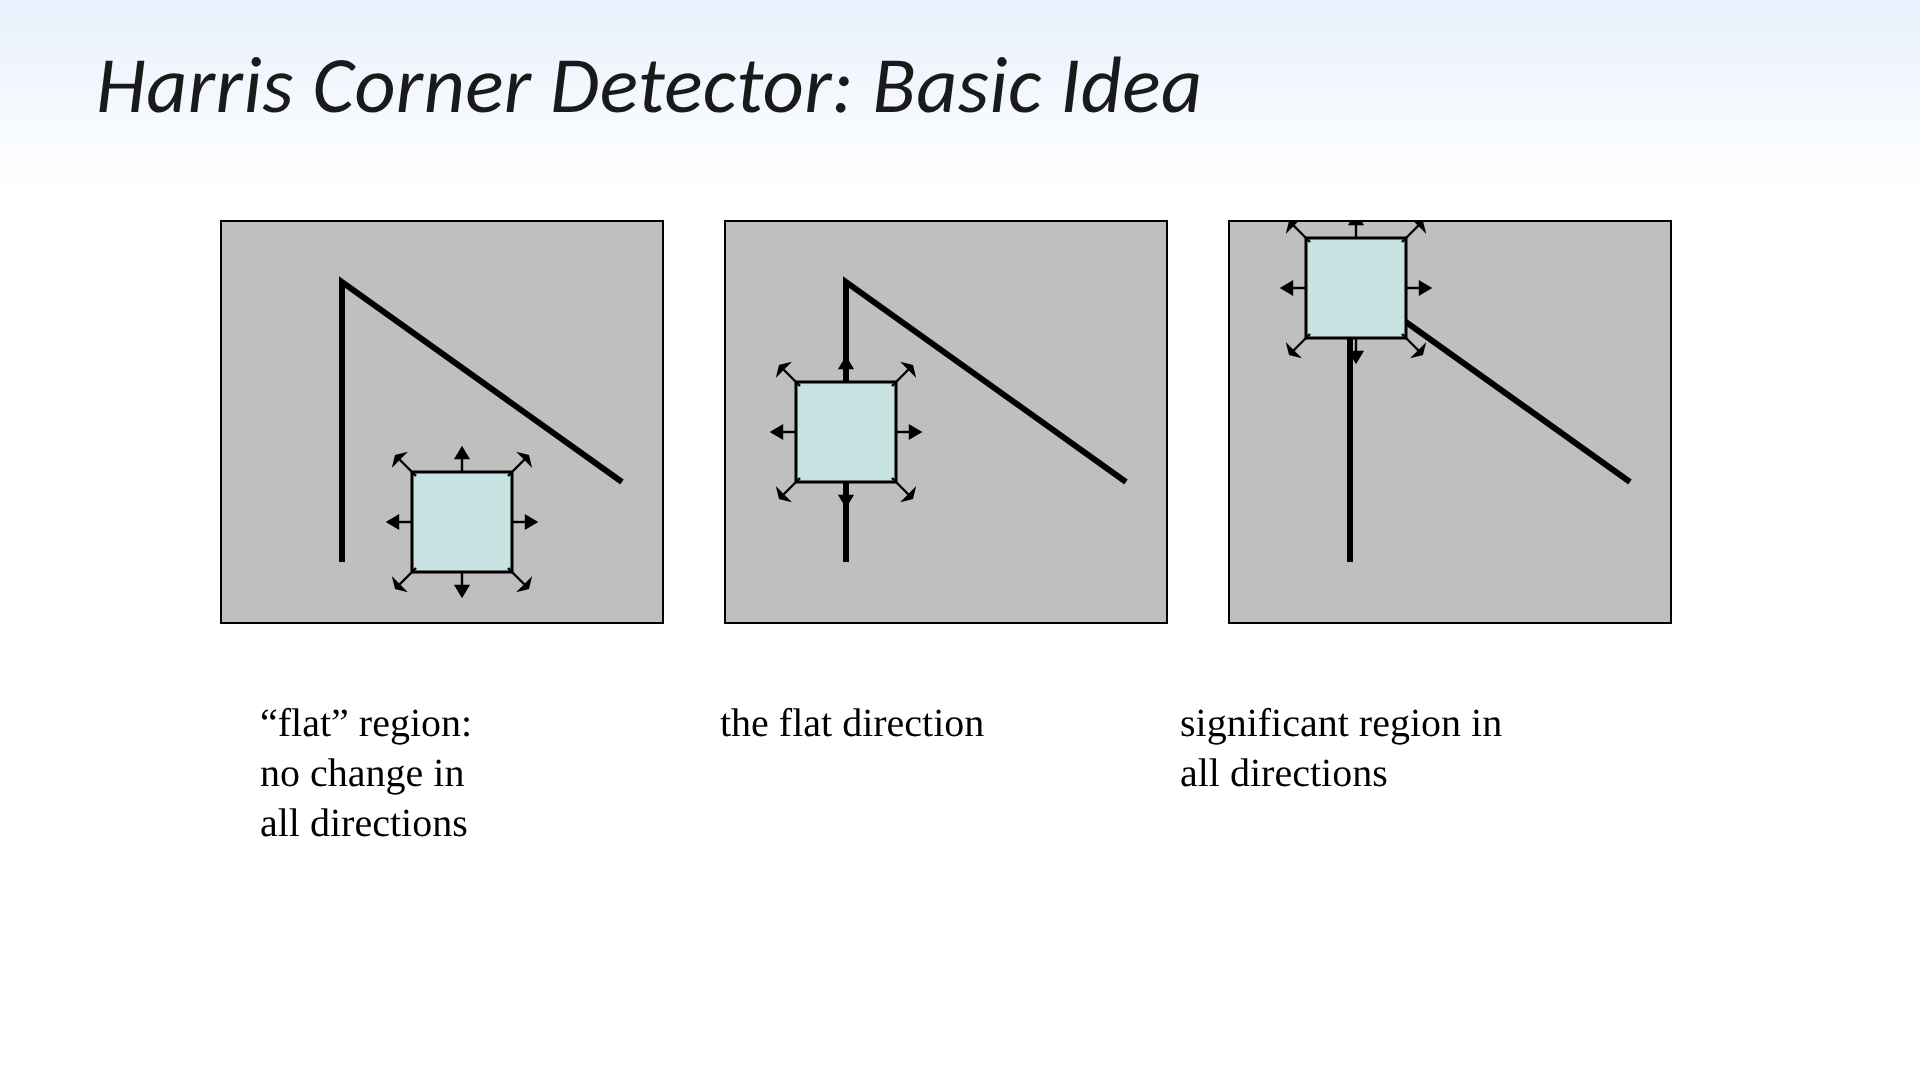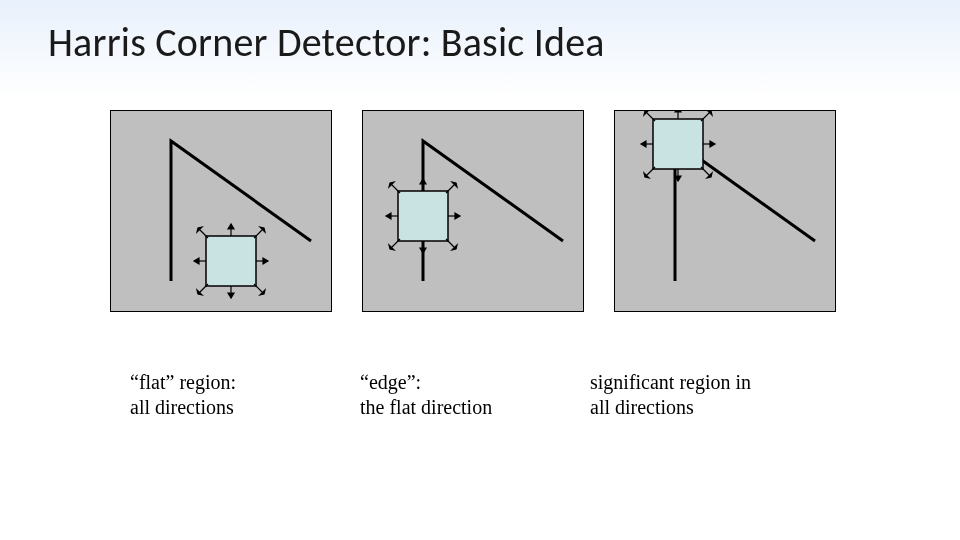--- a/index.html
+++ b/index.html
@@ -22,20 +22,21 @@
       #ffffff 100%);
   }
   .title {
     position: absolute;
     top: 18px;
     left: 48px;
     font-size: 40px;
     font-weight: 400;
     color: #1a1a1a;
     letter-spacing: 0.2px;
+    font-style: italic;
   }
   .panels {
     position: absolute;
     top: 110px;
     left: 110px;
     display: flex;
     gap: 30px;
   }
   .panel {
     width: 220px;
@@ -44,21 +45,21 @@
     border: 1px solid #000;
     position: relative;
     overflow: hidden;
   }
   .panel svg {
     position: absolute;
     inset: 0;
   }
   .captions {
     position: absolute;
-    top: 370px;
+    top: 350px;
     left: 130px;
     display: flex;
     width: 760px;
     font-family: Georgia, "Times New Roman", serif;
     font-size: 20px;
     line-height: 1.25;
     color: #000;
   }
   .cap {
     display: flex;
@@ -167,24 +168,24 @@
           </g>
         </g>
       </svg>
     </div>
 
   </div>
 
   <div class="captions">
     <div class="cap">
       <span>“flat” region:</span>
+      <span>no change in</span>
       <span>all directions</span>
     </div>
     <div class="cap">
-      <span>“edge”:</span>
       <span>the flat direction</span>
     </div>
     <div class="cap">
       <span>significant region in</span>
       <span>all directions</span>
     </div>
   </div>
 
 </div>
 

